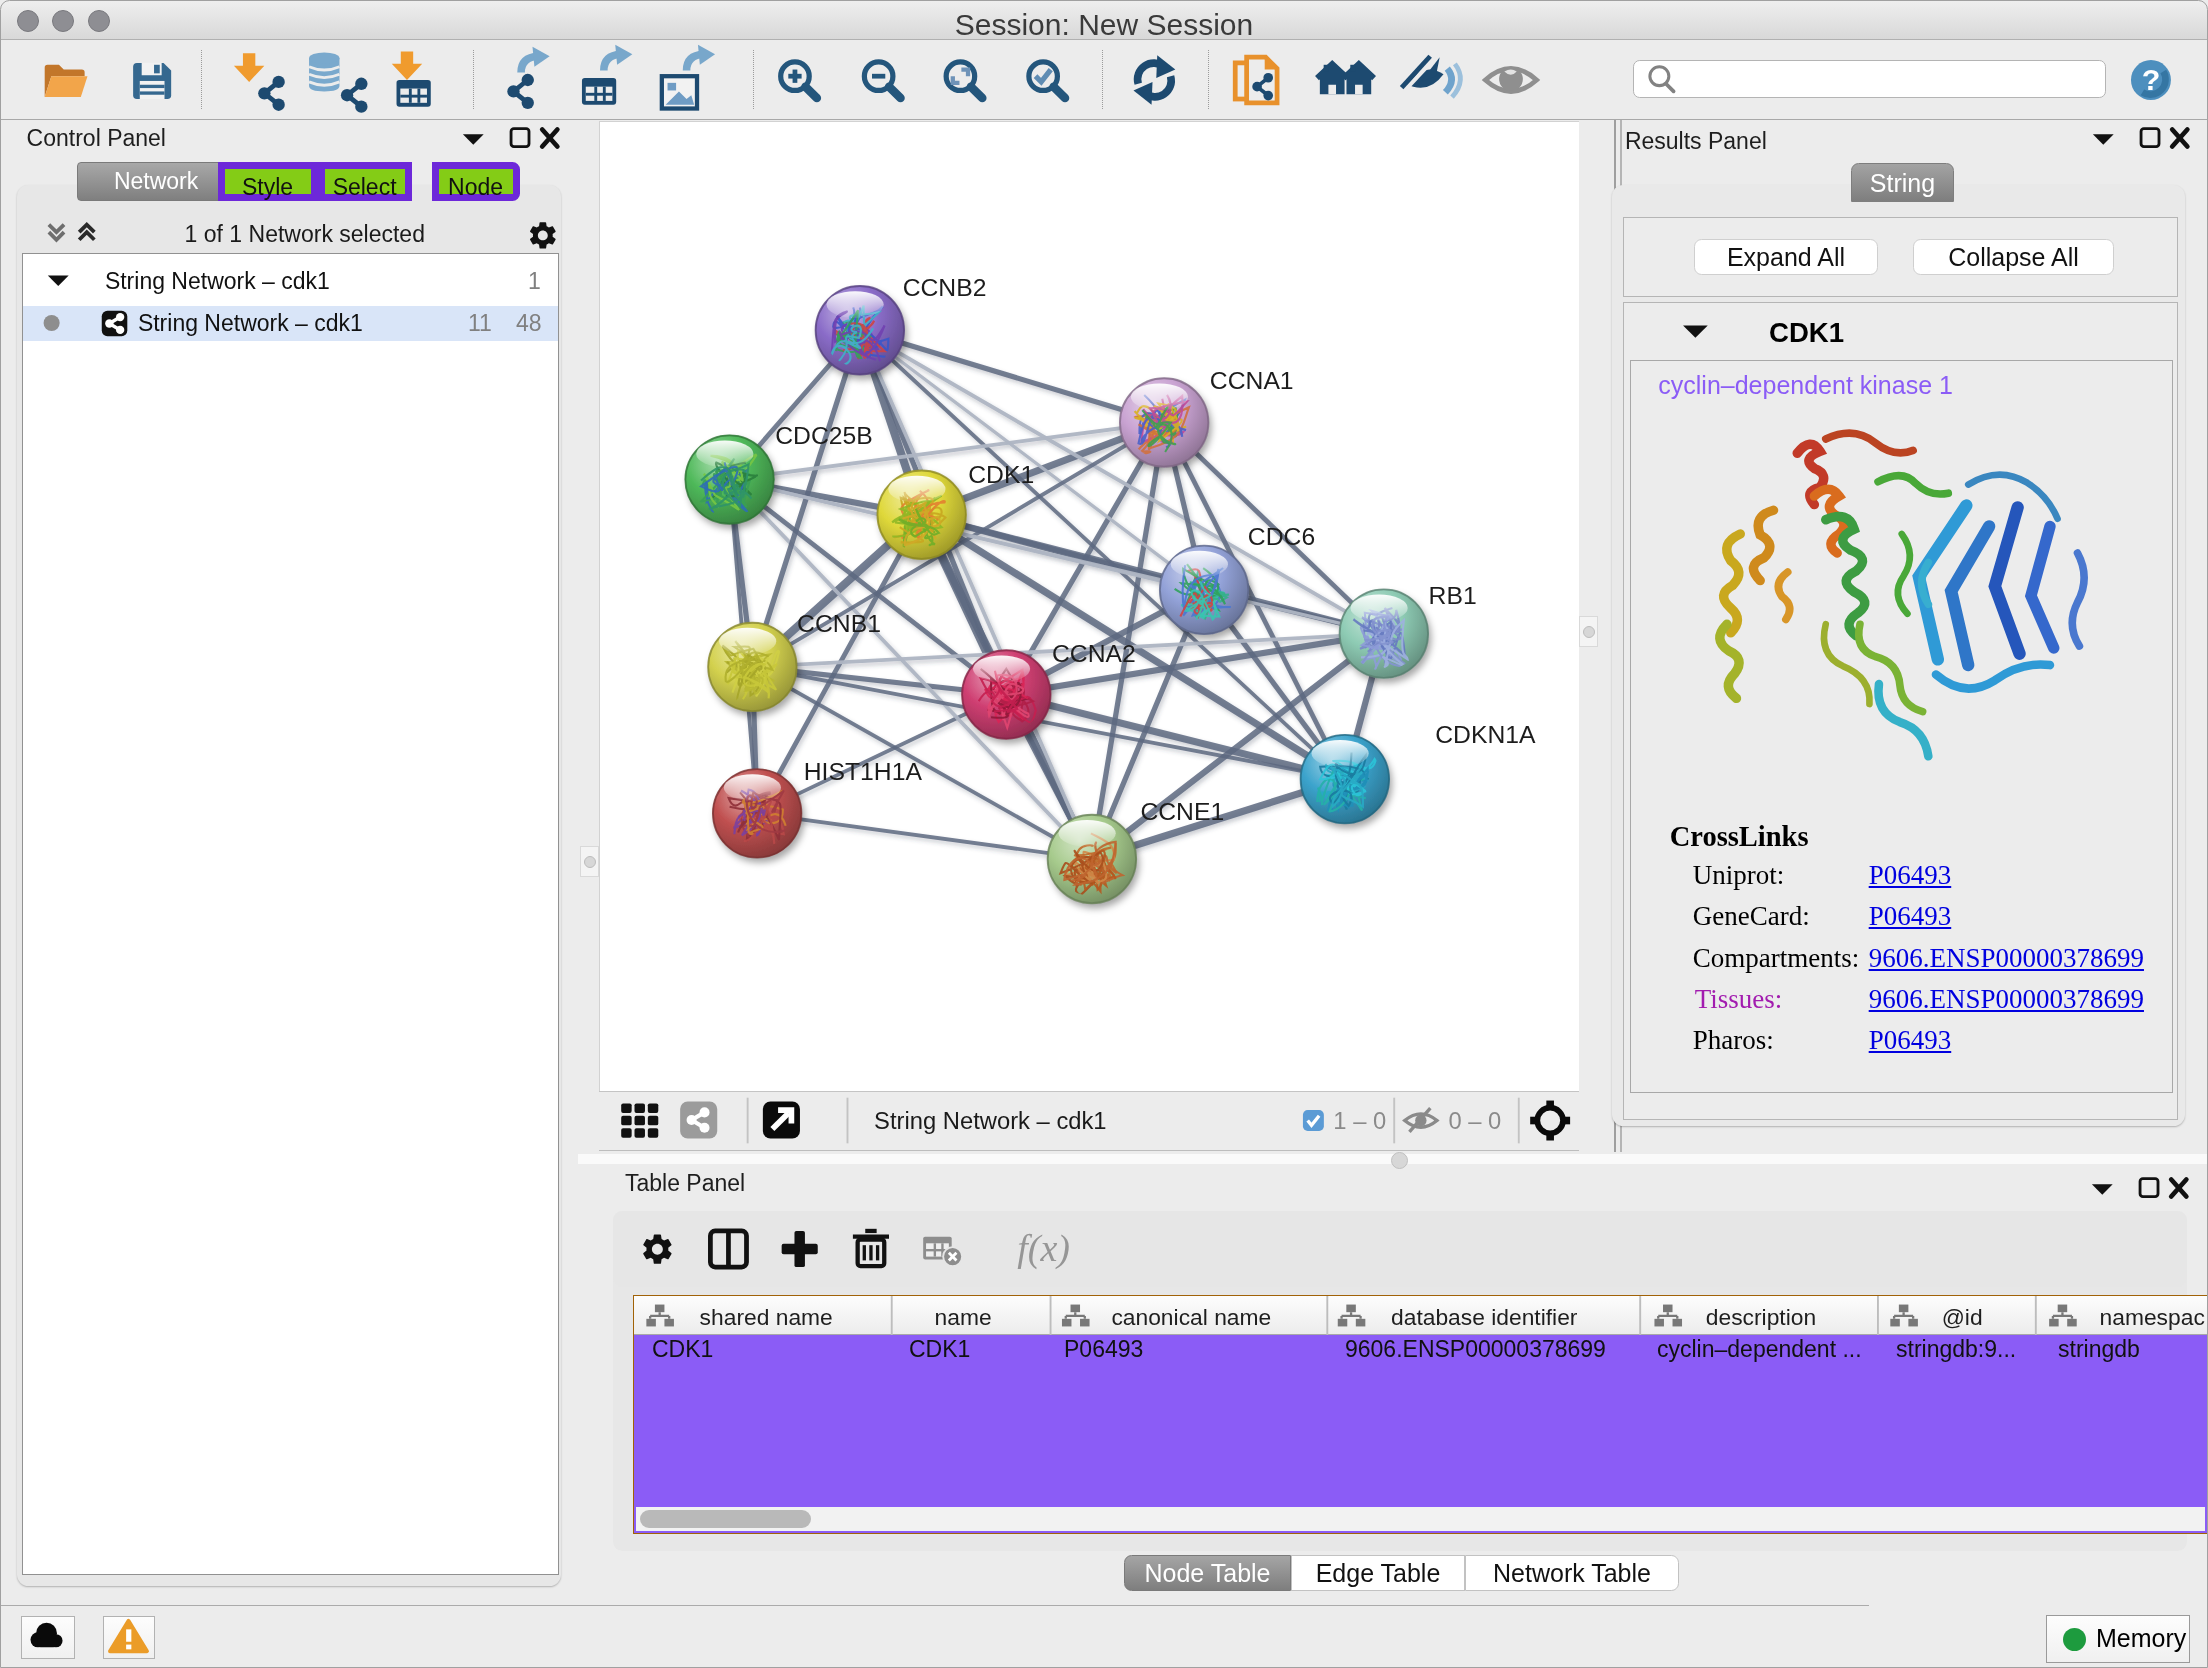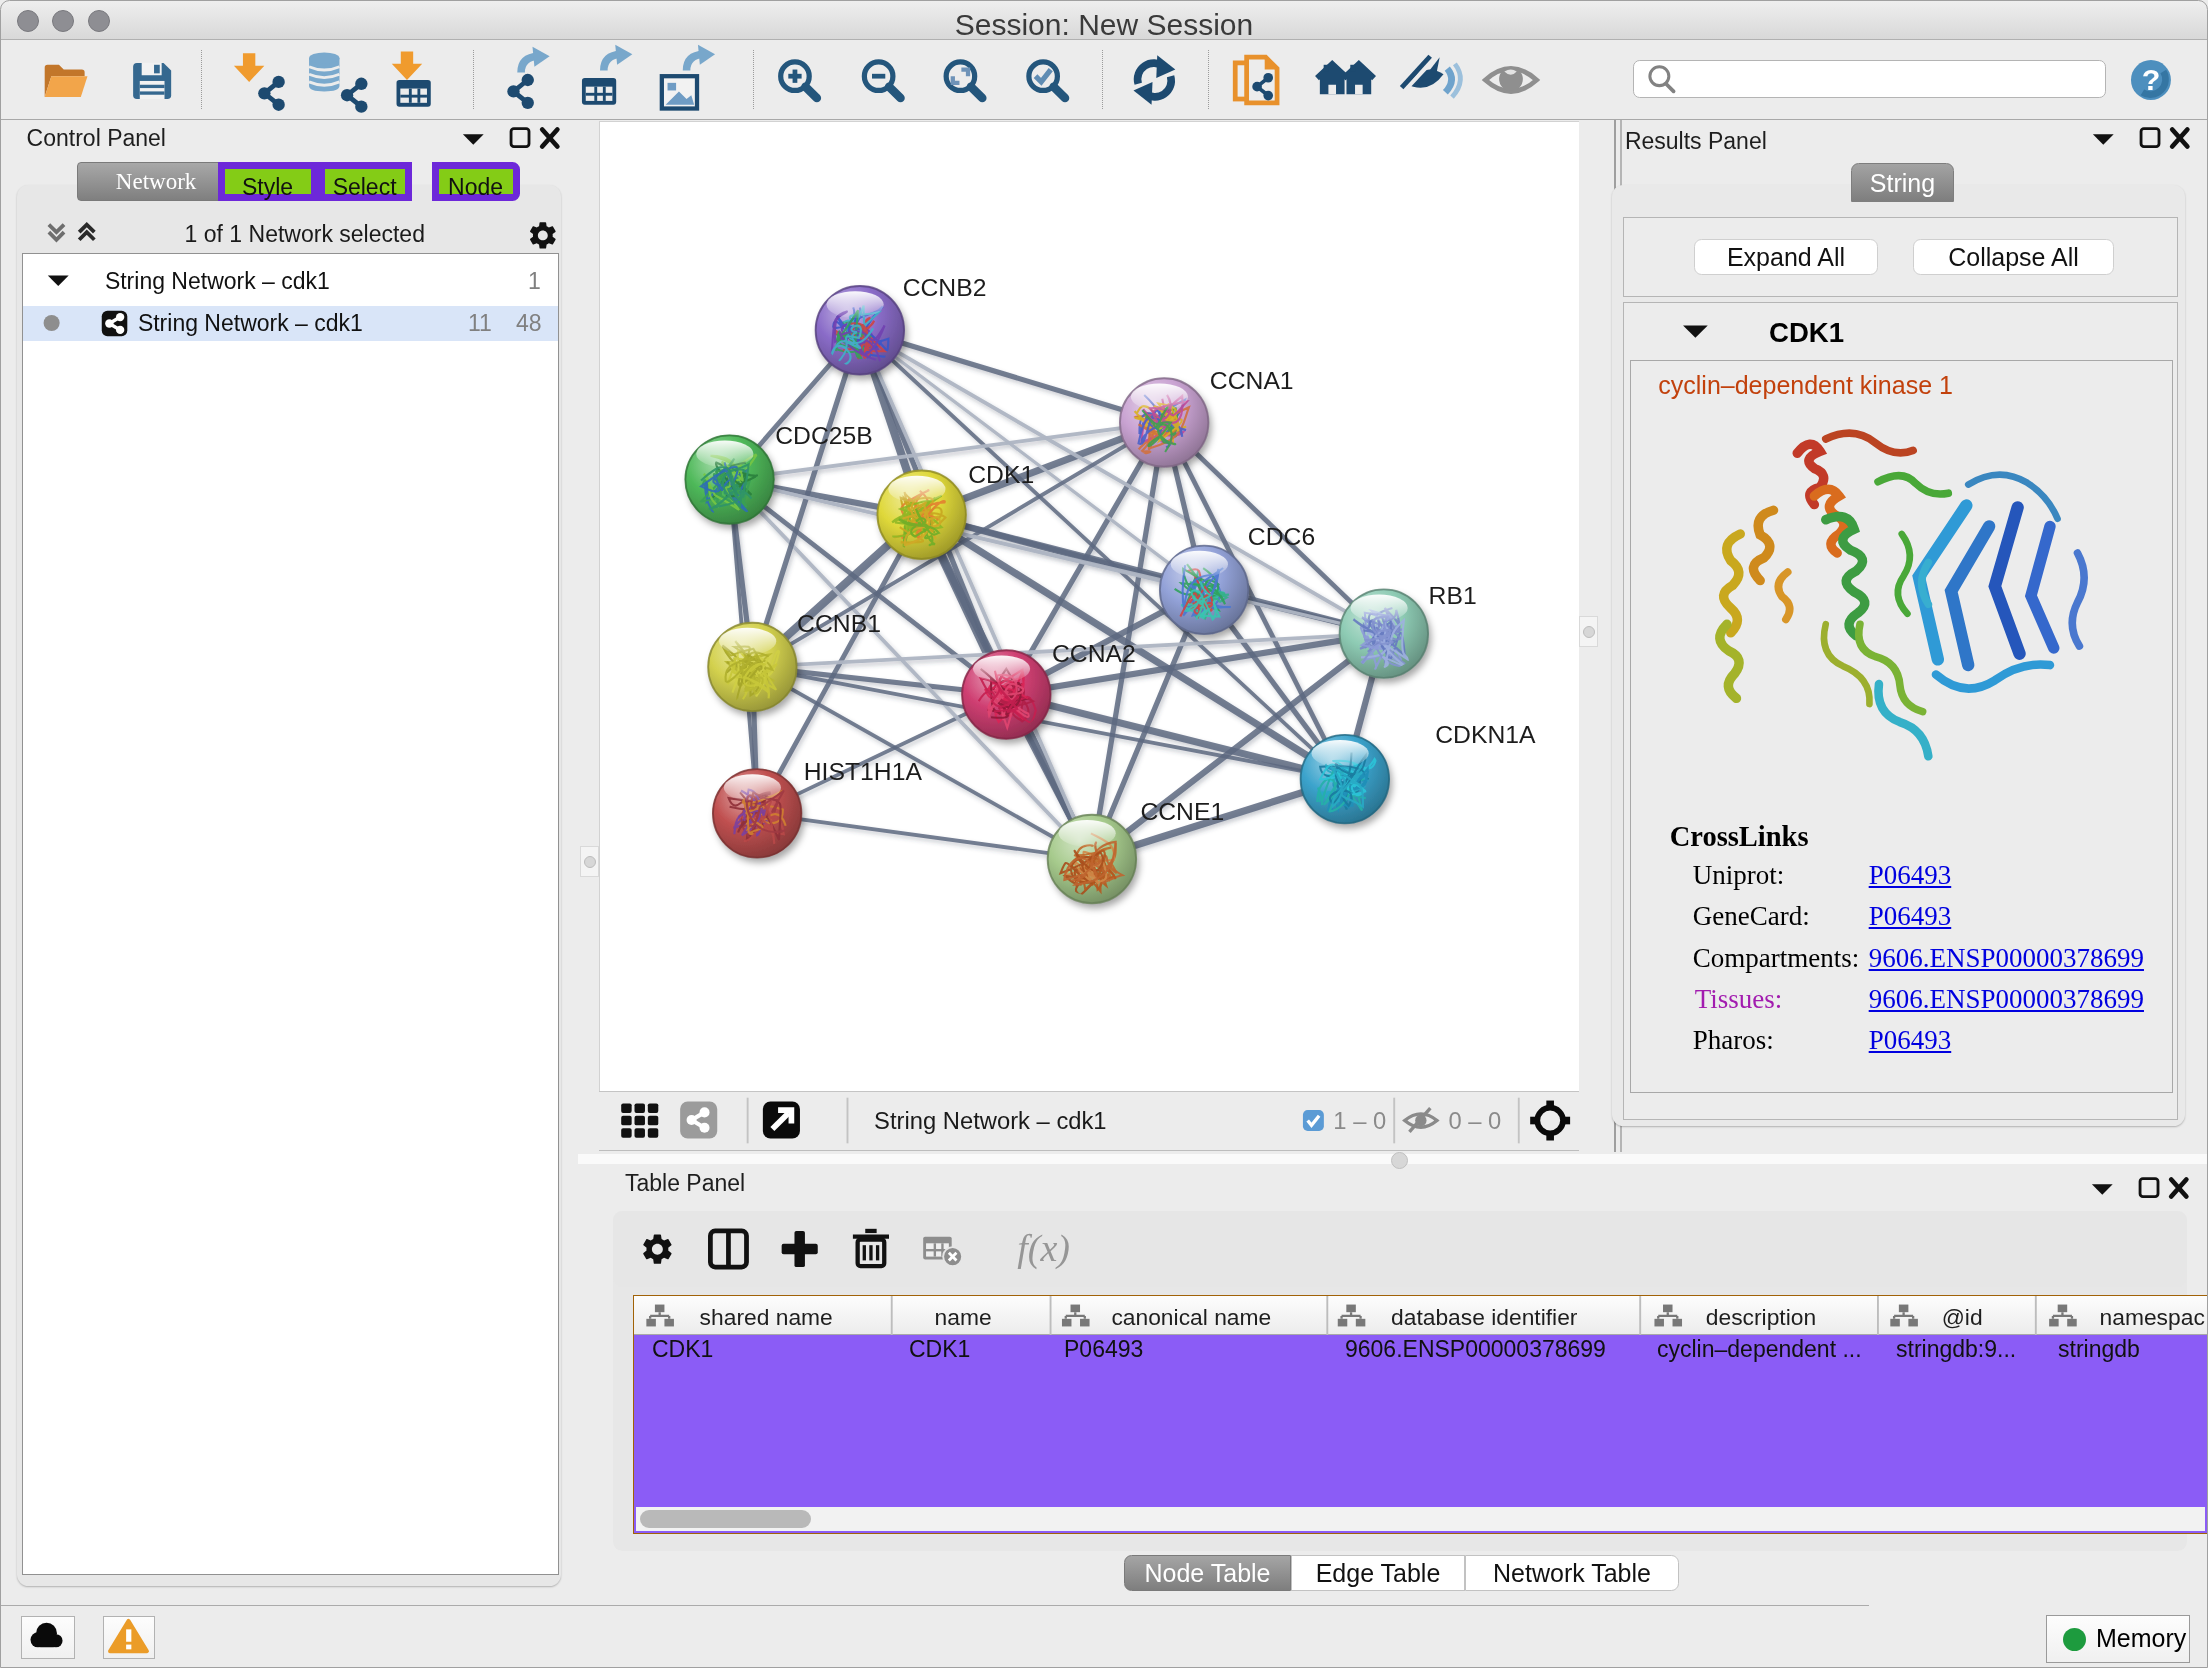--- a/index.html
+++ b/index.html
@@ -252,21 +252,21 @@
 </div>
 
 <div id="cp">
   <div class="ptitle" style="position:absolute;left:19px;top:4.8px;">Control Panel</div>
   <svg width="114" height="34" style="position:absolute;left:447px;top:1.9px;" viewBox="0 0 120 36">
     <path d="M8 13 L30 13 L19 24 Z" fill="#111"></path>
     <rect x="59" y="7" width="19" height="19" rx="3" fill="none" stroke="#111" stroke-width="3"></rect>
     <path d="M92 8 L108 26 M108 8 L92 26" stroke="#111" stroke-width="5" stroke-linecap="round"></path>
   </svg>
   <div id="cp-container"></div>
-  <div class="tab tabsel" style="left:69px; width:159px; border-radius:4px;font-family:Liberation Serif, serif;">Network</div>
+  <div class="tab tabsel" style="left:69px; width:159px; border-radius:4px;">Network</div>
   <div class="tab" style="left:210px; width:100px;">Style</div>
   <div class="tab" style="left:310px; width:94px;">Select</div>
   <div class="tab" style="left:424px; width:88px; border-radius:0 7.6px 7.6px 0;">Node</div>
   <div id="cp-infobar">
     <svg width="533" height="36" style="position:absolute;left:0;top:0;" viewBox="0 0 560 38">
       <path d="M26 8 L34 16 L42 8 M26 16 L34 24 L42 16" stroke="#6e6e6e" stroke-width="4" fill="none"></path>
       <path d="M58 24 L66 16 L74 24 M58 16 L66 8 L74 16" stroke="#2a2a2a" stroke-width="4" fill="none"></path>
       <g transform="translate(530,2) scale(1.45)">
             <path d="M19.14,12.94c0.04-0.3,0.06-0.61,0.06-0.94c0-0.32-0.02-0.64-0.07-0.94l2.03-1.58c0.18-0.14,0.23-0.41,0.12-0.61l-1.92-3.32c-0.12-0.22-0.37-0.29-0.59-0.22l-2.39,0.96c-0.5-0.38-1.03-0.7-1.62-0.94L14.4,2.81c-0.04-0.24-0.24-0.41-0.48-0.41h-3.84c-0.24,0-0.43,0.17-0.47,0.41L9.25,5.35C8.66,5.59,8.12,5.92,7.63,6.29L5.24,5.33c-0.22-0.08-0.47,0-0.59,0.22L2.74,8.87C2.62,9.08,2.66,9.34,2.86,9.48l2.03,1.58C4.84,11.36,4.8,11.69,4.8,12s0.02,0.64,0.07,0.94l-2.03,1.58c-0.18,0.14-0.23,0.41-0.12,0.61l1.92,3.32c0.12,0.22,0.37,0.29,0.59,0.22l2.39-0.96c0.5,0.38,1.03,0.7,1.62,0.94l0.36,2.54c0.05,0.24,0.24,0.41,0.48,0.41h3.84c0.24,0,0.44-0.17,0.47-0.41l0.36-2.54c0.59-0.24,1.13-0.56,1.62-0.94l2.39,0.96c0.22,0.08,0.47,0,0.59-0.22l1.92-3.32c0.12-0.22,0.07-0.47-0.12-0.61L19.14,12.94z M12,15.6c-1.98,0-3.6-1.62-3.6-3.6s1.62-3.6,3.6-3.6s3.6,1.62,3.6,3.6S13.98,15.6,12,15.6z" fill="#111"></path>
           </g>
@@ -775,21 +775,21 @@
   <div class="rp-sec" style="left:0px;top:97px;width:555px;height:80px;"></div>
   <div class="btn-w" style="left:71px;top:119px;width:184px;height:36px;line-height:34px;">Expand All</div>
   <div class="btn-w" style="left:290px;top:119px;width:201px;height:36px;line-height:34px;">Collapse All</div>
   <div class="rp-sec" style="left:0px;top:182px;width:555px;height:818px;">
     <svg width="48" height="38" style="position:absolute;left:55px;top:13.3px;" viewBox="0 0 50 40">
       <path d="M4 10 L30 10 L17 23 Z" fill="#111"></path>
     </svg>
     <span style="position:absolute;left:145px;top:14.3px;font-size:27.6px;font-weight:bold;color:#000;">CDK1</span>
     <div id="rp-inner" style="position:absolute;left:5.7px;top:57px;width:543px;height:733px;
         background:#ececec;border:1px solid #a8a8a8;">
-      <div style="position:absolute;left:27.6px;top:9.5px;font-size:25px;color:#c2410c;">cyclin–dependent kinase 1</div>
+      <div style="position:absolute;left:27.6px;top:9.5px;font-size:25px;color:#8b5cf6;">cyclin–dependent kinase 1</div>
       <svg id="protein-img" width="409" height="399" viewBox="0 0 430 420" style="position:absolute;left:52px;top:40px;">
         <g fill="none" stroke-linecap="round">
 
           <path d="M120 55 q14 -18 24 -2 q-20 8 -6 18 q16 6 6 20 q-18 4 -6 18" stroke="#c23a28" stroke-width="10"></path>
           <path d="M150 40 q30 -14 52 4 q20 16 40 8" stroke="#bb4422" stroke-width="8"></path>
           <path d="M138 100 q16 -14 26 0 q-18 10 -4 20 q16 8 4 20 q-16 10 -2 20" stroke="#d96c1e" stroke-width="10"></path>
           <path d="M95 115 q-22 6 -14 26 q18 10 4 24 q-20 8 -4 24" stroke="#cf8a1c" stroke-width="10"></path>
           <path d="M60 140 q-22 10 -10 28 q16 12 2 26 q-18 10 -2 24 q14 12 0 26" stroke="#c9a81e" stroke-width="10"></path>
           <path d="M46 235 q-16 16 2 28 q18 8 6 24 q-14 14 2 26" stroke="#a4b32a" stroke-width="10"></path>
           <path d="M110 180 q-16 12 -6 26 q14 10 4 24" stroke="#d89628" stroke-width="8"></path>

